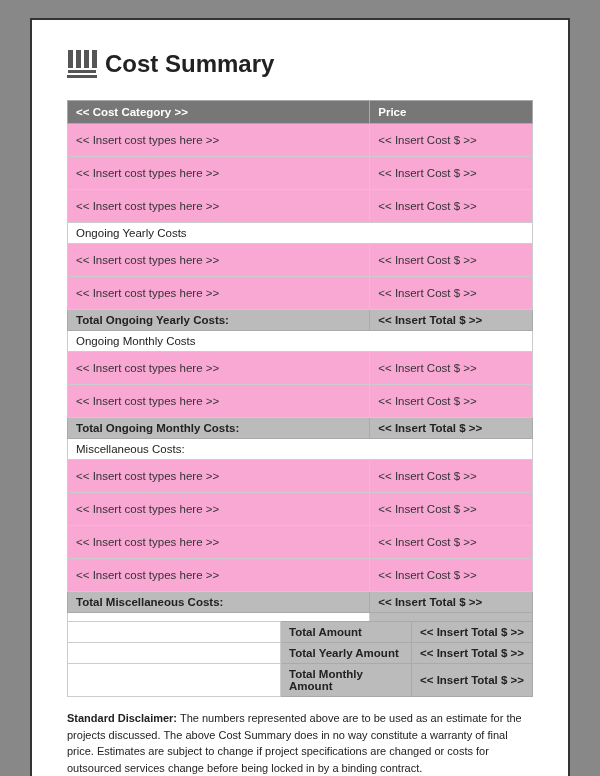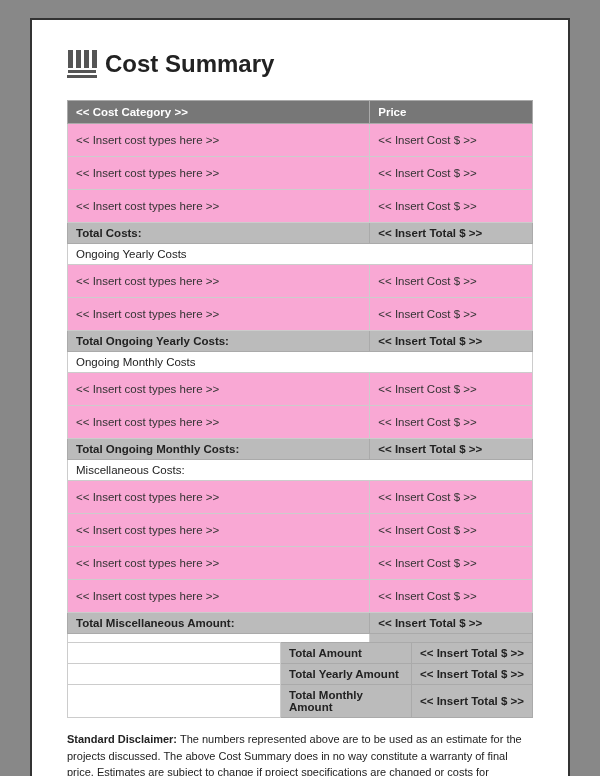--- a/index.html
+++ b/index.html
@@ -166,24 +166,20 @@
       <td>&lt;&lt; Insert Cost $ &gt;&gt;</td>
     </tr>
     <tr class="insert-row">
       <td>&lt;&lt; Insert cost types here &gt;&gt;</td>
       <td>&lt;&lt; Insert Cost $ &gt;&gt;</td>
     </tr>
     <tr class="insert-row">
       <td>&lt;&lt; Insert cost types here &gt;&gt;</td>
       <td>&lt;&lt; Insert Cost $ &gt;&gt;</td>
     </tr>
-    <tr class="total-row">
-      <td>Total Costs:</td>
-      <td>&lt;&lt; Insert Total $ &gt;&gt;</td>
-    </tr>
 
     <tr class="section-row">
       <td colspan="2">Ongoing Yearly Costs</td>
     </tr>
     <tr class="insert-row">
       <td>&lt;&lt; Insert cost types here &gt;&gt;</td>
       <td>&lt;&lt; Insert Cost $ &gt;&gt;</td>
     </tr>
     <tr class="insert-row">
       <td>&lt;&lt; Insert cost types here &gt;&gt;</td>
@@ -223,21 +219,21 @@
     </tr>
     <tr class="insert-row">
       <td>&lt;&lt; Insert cost types here &gt;&gt;</td>
       <td>&lt;&lt; Insert Cost $ &gt;&gt;</td>
     </tr>
     <tr class="insert-row">
       <td>&lt;&lt; Insert cost types here &gt;&gt;</td>
       <td>&lt;&lt; Insert Cost $ &gt;&gt;</td>
     </tr>
     <tr class="total-row">
-      <td>Total Miscellaneous Amount:</td>
+      <td>Total Miscellaneous Costs:</td>
       <td>&lt;&lt; Insert Total $ &gt;&gt;</td>
     </tr>
 
     <tr class="summary-row">
       <td class="label-cell"></td>
       <td style="background:#bbb; font-weight:bold; padding:4px 8px; border:1px solid #aaa; color:#222;" colspan="0">
         
       </td>
     </tr>
   </tbody>

